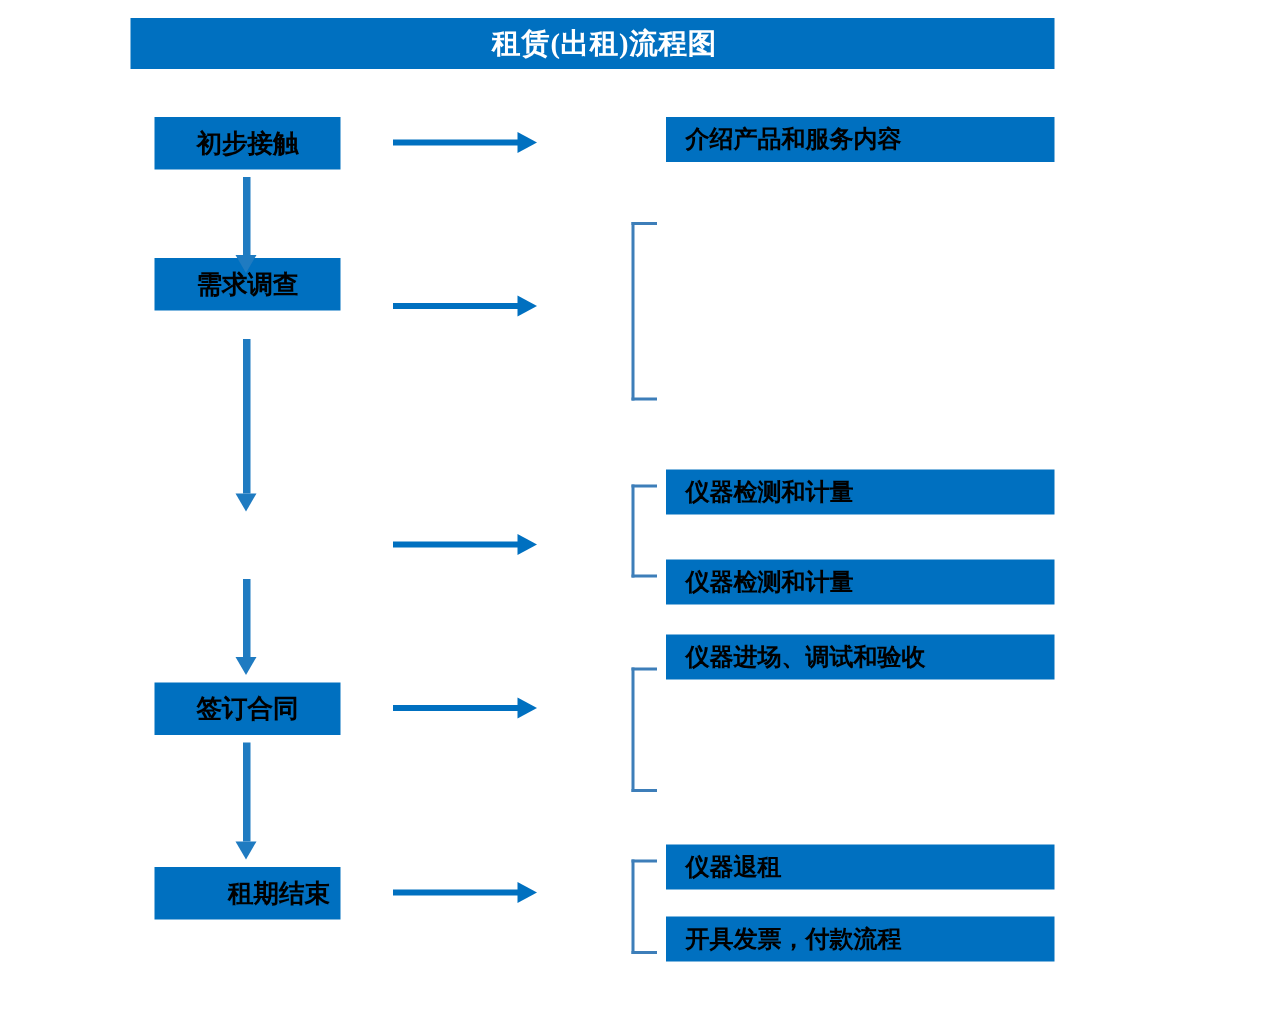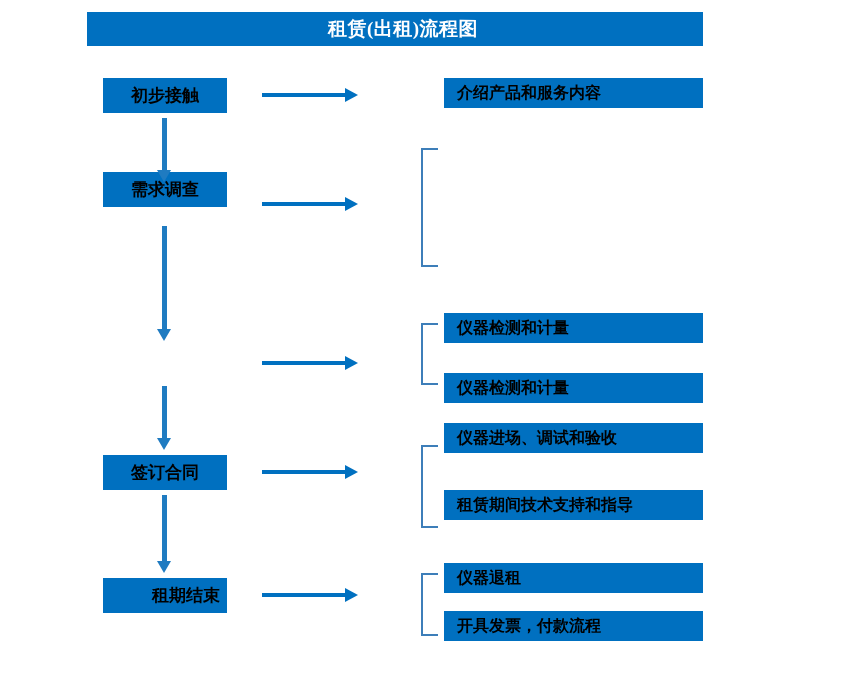--- a/index.html
+++ b/index.html
@@ -182,18 +182,17 @@
   <div class="bracket" style="top:445px; height:83px;"></div>
   <div class="bracket" style="top:573px; height:63px;"></div>
 
   <div class="node detail" style="top:78px;">介绍产品和服务内容</div>
 
 
   <div class="node detail" style="top:313px;">仪器检测和计量</div>
   <div class="node detail" style="top:373px;">仪器检测和计量</div>
 
   <div class="node detail" style="top:423px;">仪器进场、调试和验收</div>
-  <div class="node detail" style="top:490px;">租赁期间技术支持和指导</div>
 
   <div class="node detail" style="top:563px;">仪器退租</div>
   <div class="node detail" style="top:611px;">开具发票，付款流程</div>
 
 </div>
 
 </body></html>

